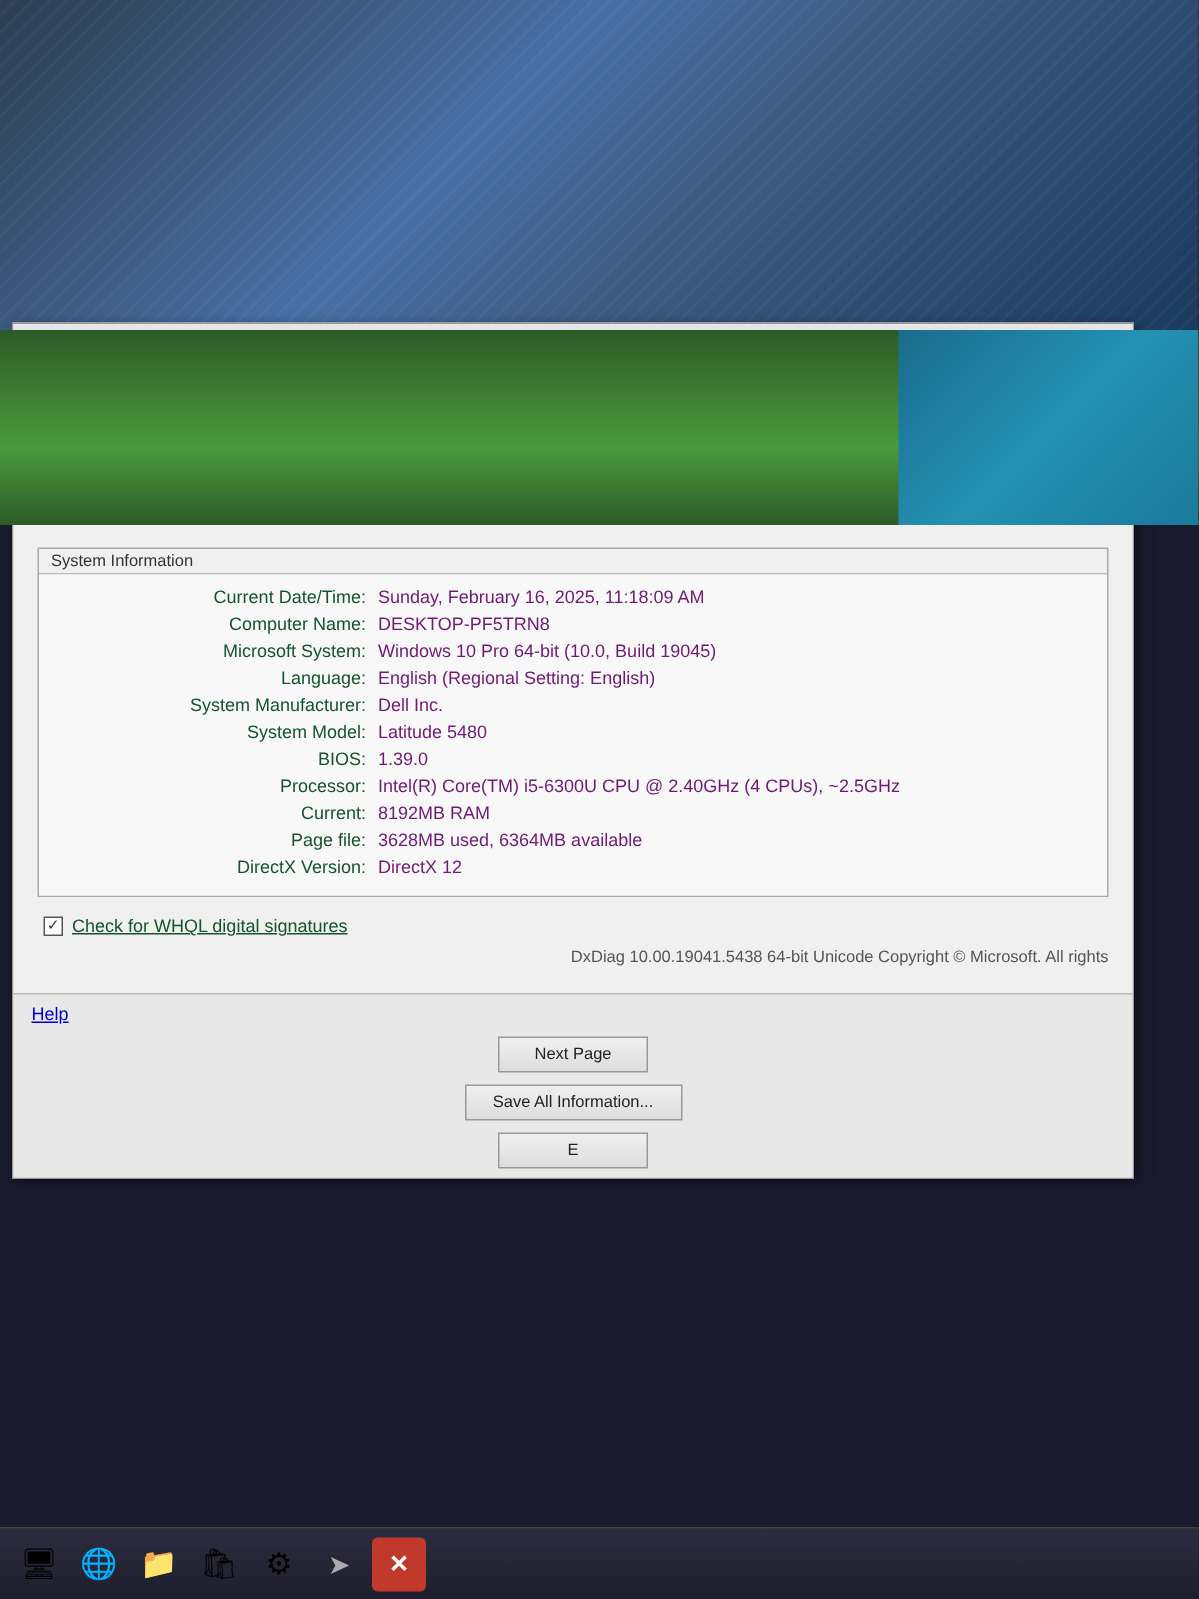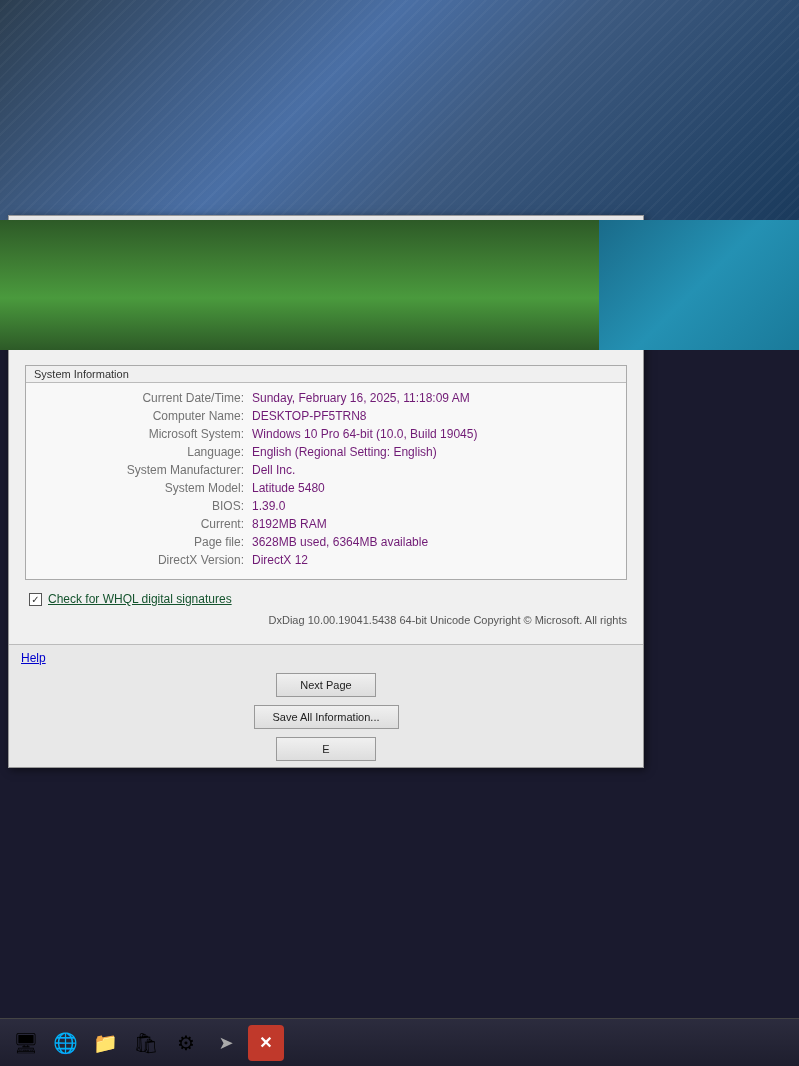--- a/index.html
+++ b/index.html
@@ -73,21 +73,21 @@
       border-radius: 4px;
       cursor: pointer;
       font-size: 18px;
     }
 
     
     .window {
       position: absolute;
       top: 215px;
       left: 8px;
-      width: 636px;
+      width: 748px;
       background: #f0f0f0;
       border: 1px solid #999;
       box-shadow: 2px 2px 8px rgba(0,0,0,0.5);
     }
 
     .window-titlebar {
       background: linear-gradient(180deg, #e8e8e8 0%, #d4d4d4 100%);
       height: 28px;
       display: flex;
       align-items: center;
@@ -206,21 +206,21 @@
       font-size: 12px;
       color: #222;
       margin-bottom: 4px;
       align-items: flex-start;
     }
 
     .info-label {
       text-align: right;
       min-width: 210px;
       padding-right: 8px;
-      color: #737373;
+      color: #14532d;
       font-size: 12px;
       flex-shrink: 0;
     }
 
     .info-value {
       color: #701a75;
       font-size: 12px;
     }
 
     
@@ -354,20 +354,24 @@
         </div>
         <div class="info-row">
           <span class="info-label">System Model:</span>
           <span class="info-value">Latitude 5480</span>
         </div>
         <div class="info-row">
           <span class="info-label">BIOS:</span>
           <span class="info-value">1.39.0</span>
         </div>
         <div class="info-row">
+          <span class="info-label">Processor:</span>
+          <span class="info-value">Intel(R) Core(TM) i5-6300U CPU @ 2.40GHz (4 CPUs), ~2.5GHz</span>
+        </div>
+        <div class="info-row">
           <span class="info-label">Current:</span>
           <span class="info-value">8192MB RAM</span>
         </div>
         <div class="info-row">
           <span class="info-label">Page file:</span>
           <span class="info-value">3628MB used, 6364MB available</span>
         </div>
         <div class="info-row">
           <span class="info-label">DirectX Version:</span>
           <span class="info-value">DirectX 12</span>

